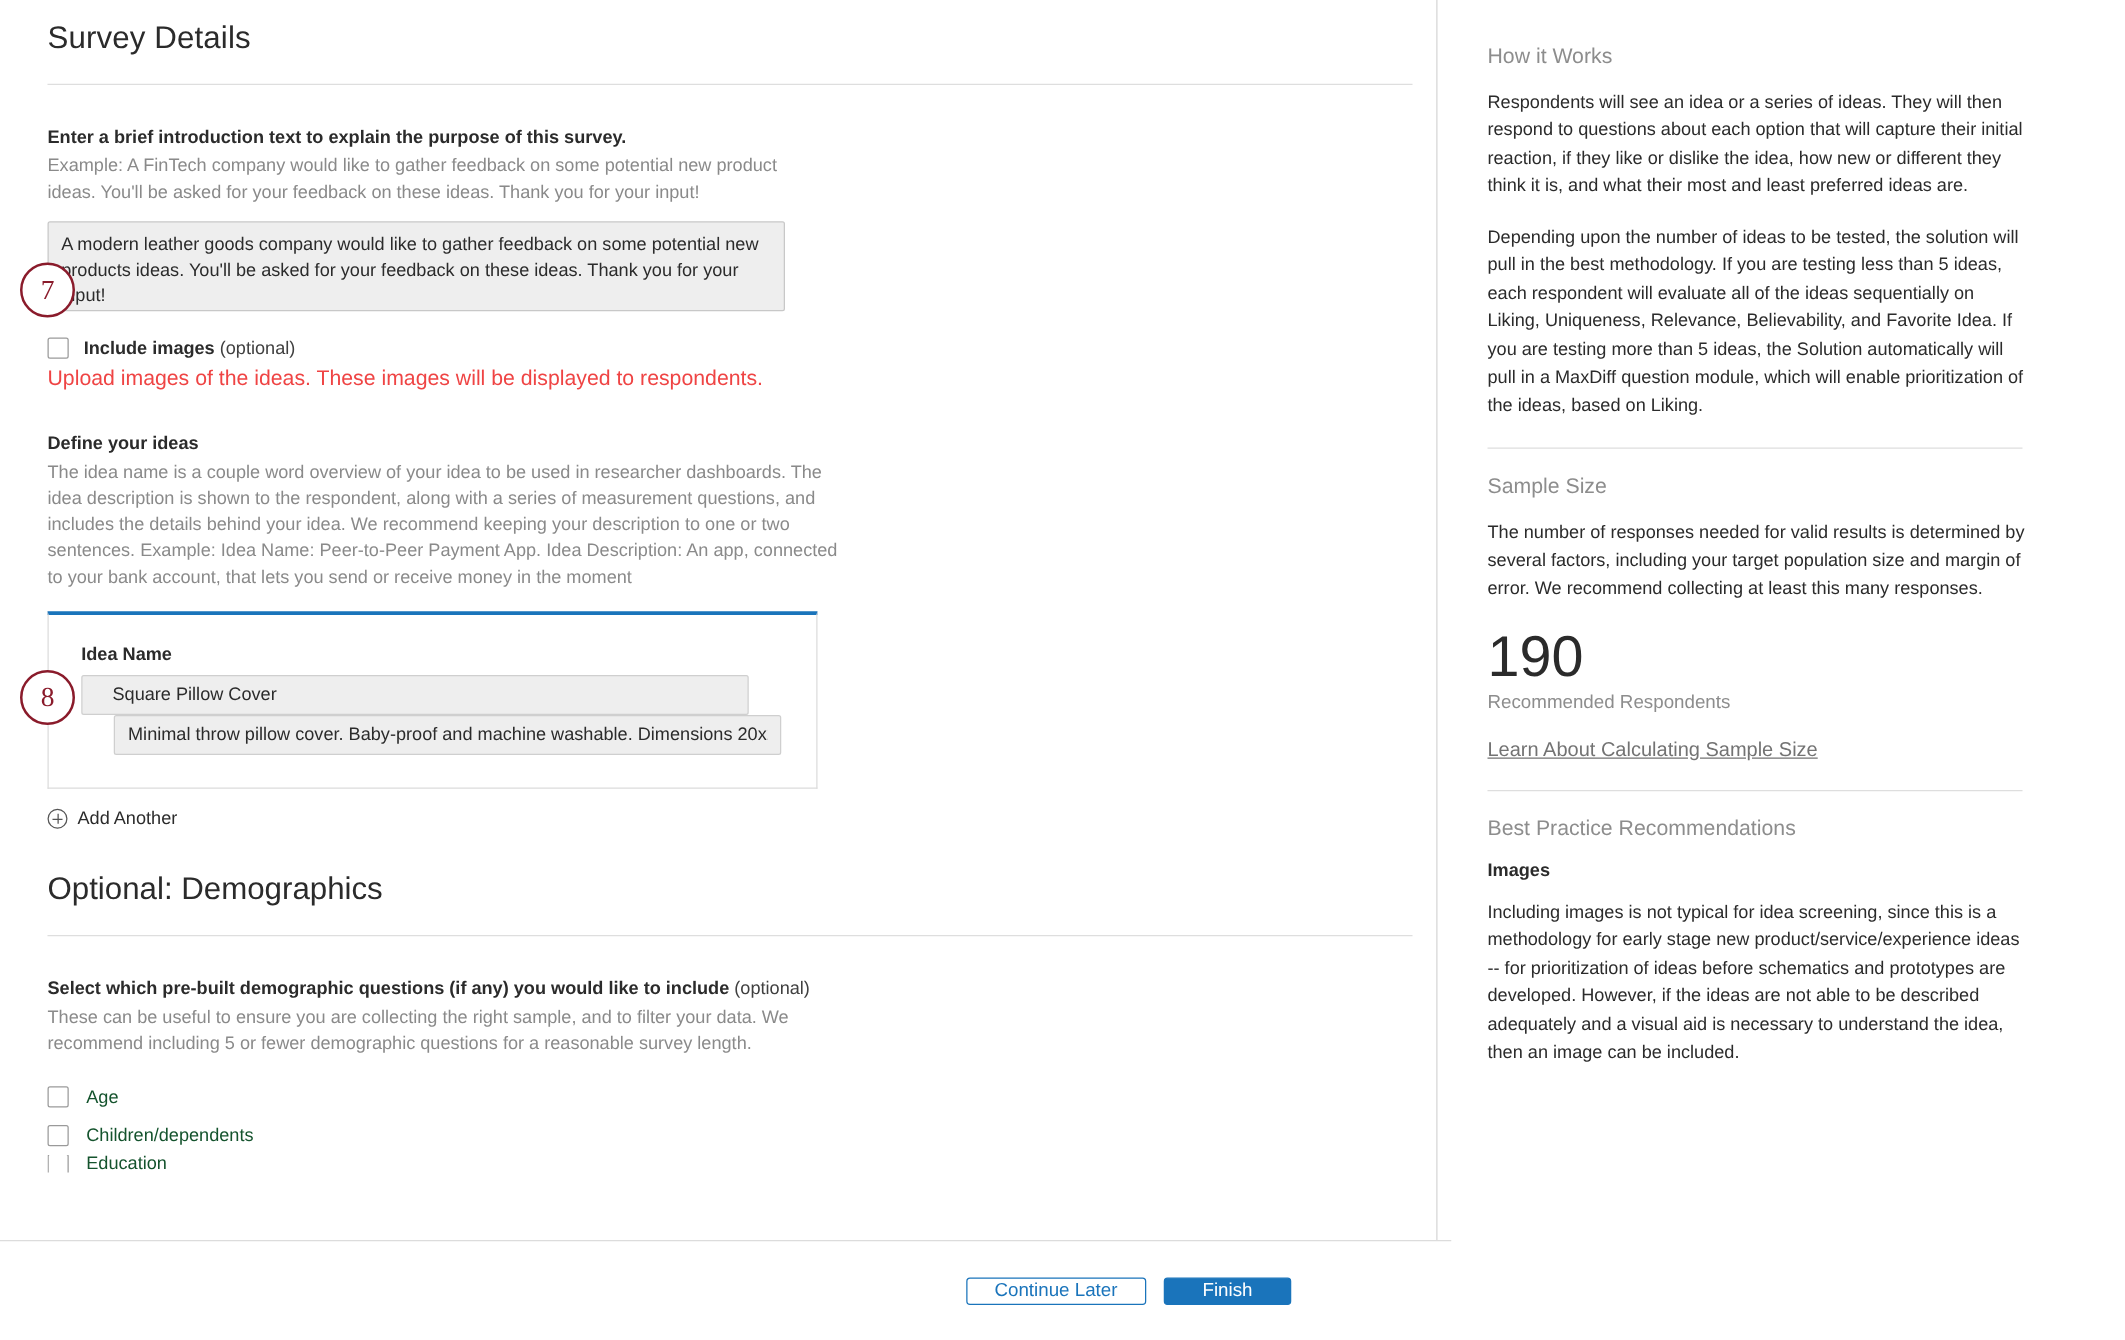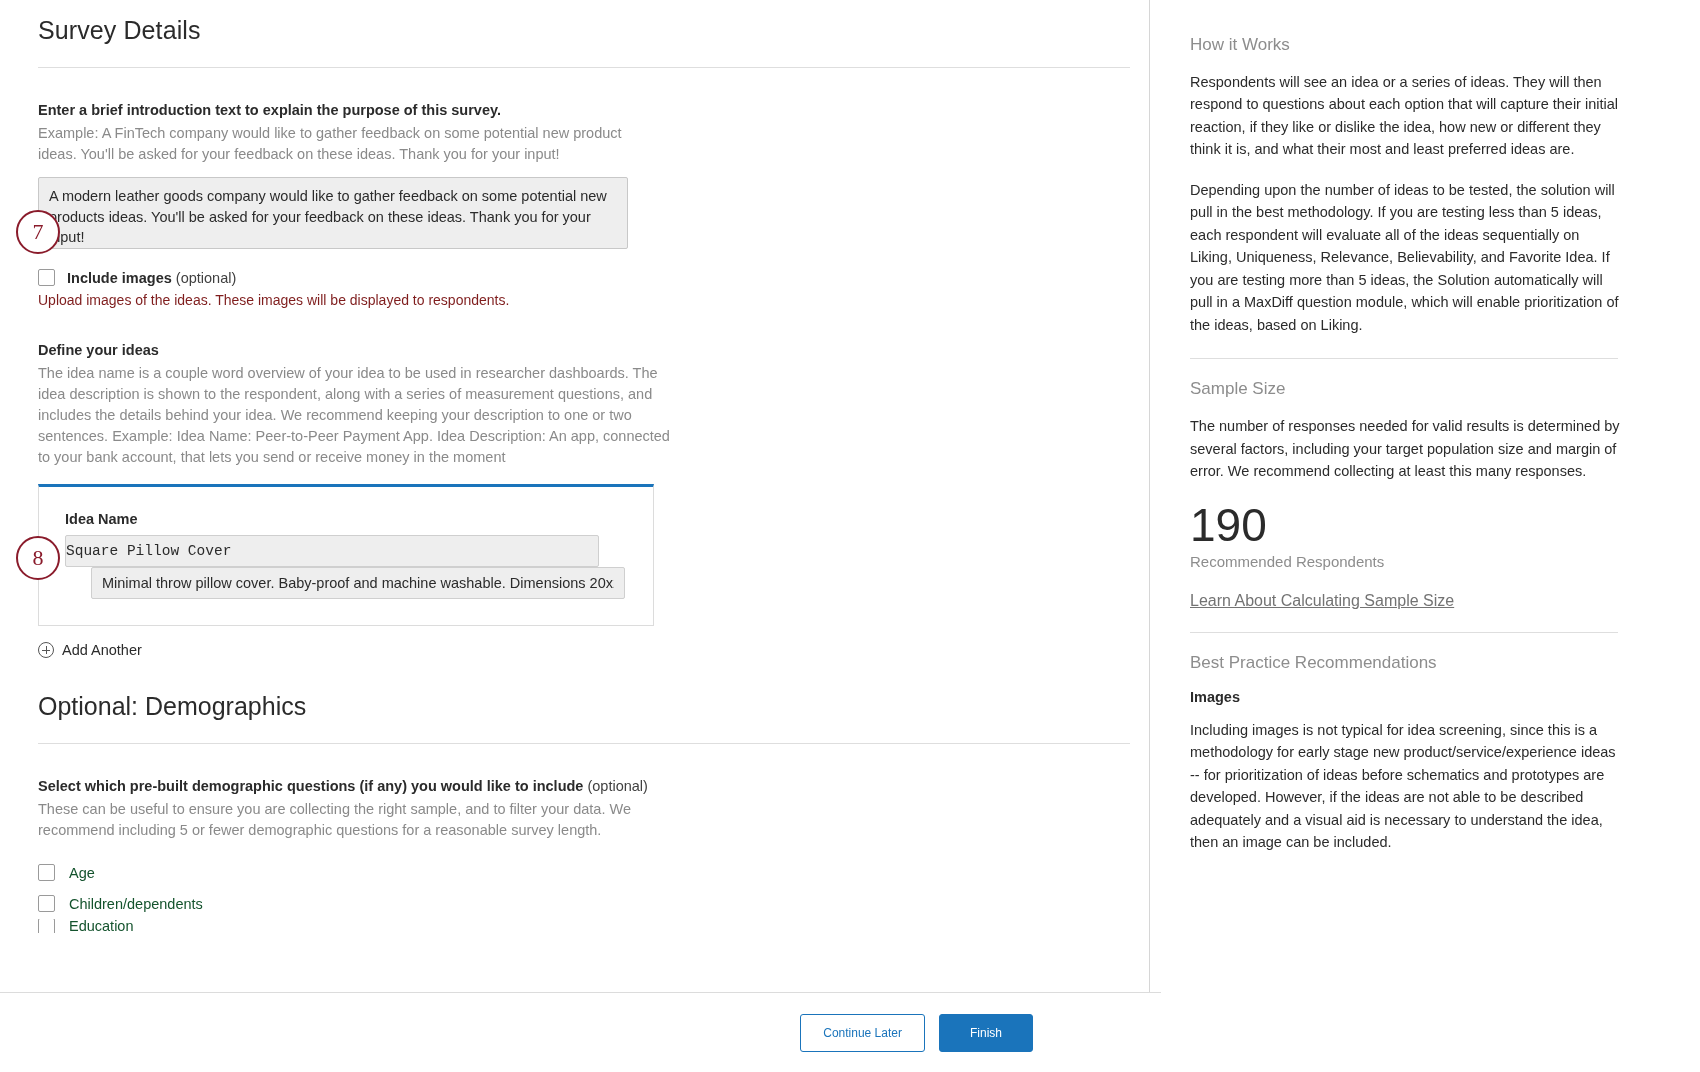--- a/index.html
+++ b/index.html
@@ -104,22 +104,22 @@
     background: #fff;
     display: inline-block;
     flex: none;
   }
   .check-row .cb-label {
     margin-left: 12px;
     font-size: 14.5px;
     font-weight: bold;
   }
   .sub-help {
-    font-size: 14px;
-    color: #7f1d1d;
+    font-size: 17px;
+    color: #ef4444;
     margin-top: 6px;
   }
 
   
   .idea-card {
     margin-top: 16px;
     width: 616px;
     border: 1px solid #dcdcdc;
     border-top: 3px solid #1a74bb;
     background: #fff;
@@ -130,22 +130,22 @@
     font-weight: bold;
     margin-bottom: 8px;
   }
   .idea-card input.txt {
     display: block;
     width: 534px;
     height: 32px;
     background: #eeeeee;
     border: 1px solid #cfcfcf;
     border-radius: 2px;
-    padding: 4px 0;
-    font-family: Liberation Mono, monospace;
+    padding: 4px 24px;
+    font-family: Liberation Sans, sans-serif;
     font-size: 14.5px;
     color: #2b2b2b;
   }
   .idea-card .lbl2 { margin-top: 22px; }
   .idea-card input.txt2 {
     display: block;
     margin-left: 26px;
     width: 534px;
     height: 32px;
     background: #eeeeee;
@@ -210,24 +210,24 @@
     height: 80px;
     background: #fff;
     border-top: 1px solid #dcdcdc;
     display: flex;
     align-items: center;
     justify-content: flex-end;
     padding-right: 128px;
   }
   .btn {
     font-family: "Liberation Sans", sans-serif;
-    font-size: 12px;
+    font-size: 15px;
     border-radius: 3px;
     cursor: pointer;
-    height: 38px;
+    height: 22px;
   }
   .btn-secondary {
     background: #fff;
     color: #1a74bb;
     border: 1px solid #1a74bb;
     padding: 0 22px;
     margin-right: 14px;
   }
   .btn-primary {
     background: #1a74bb;

